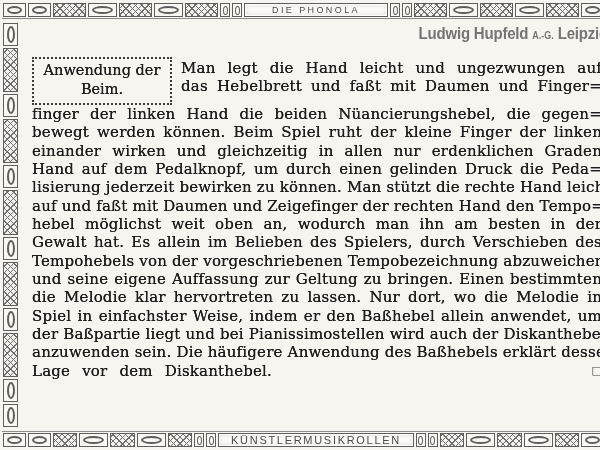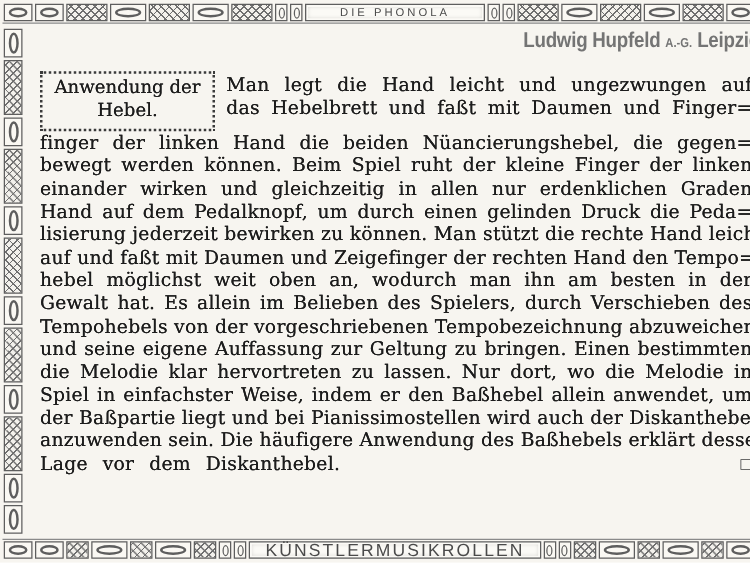--- a/index.html
+++ b/index.html
@@ -37,21 +37,21 @@
   .vband .oval{height:21px; width:auto;}
   .vband .oval::after{inset:2px 2.5px;}
   .cartouche{
     flex:0 0 auto; min-width:118px; padding:0 12px;
     display:flex; align-items:center; justify-content:center;
     background:#fbfaf6; border:1px solid var(--ornament);
     box-shadow:inset 0 0 0 1.5px #fbfaf6, inset 0 0 4px rgba(0,0,0,.28);
     font-family:"Liberation Sans", sans-serif; font-size:9px; letter-spacing:2.4px;
     color:#4a4a4a; white-space:nowrap;
   }
-  .band-bottom .cartouche{font-size:14px; letter-spacing:1.7px;}
+  .band-bottom .cartouche{font-size:11px; letter-spacing:1.7px;}
   
   .publisher{
     position:absolute; top:23px; right:24px;
     font-family:"Liberation Sans", sans-serif; font-weight:700; font-size:15px;
     letter-spacing:-0.2px; color:var(--publisher_gray);
     transform:scaleY(1.14); transform-origin:top right; white-space:nowrap;
   }
   .publisher .suffix{font-size:9px; letter-spacing:0;}
   
   .content{position:absolute; left:32px; right:30px; top:57px; font-size:15px;}
@@ -132,21 +132,21 @@
   <div class="publisher">
     <span>Ludwig Hupfeld</span>
     <span class="suffix">A.-G.</span>
     <span>Leipzig</span>
   </div>
 
   <div class="content">
     <div class="first-rows">
       <div class="heading-box">
         <div>Anwendung der</div>
-        <div>Hebel.</div>
+        <div>Beim.</div>
       </div>
       <div class="first-lines" id="lead-lines">
           <div class="bodyline">Man legt die Hand leicht und ungezwungen auf</div>
           <div class="bodyline">das Hebelbrett und faßt mit Daumen und Finger=</div>
         </div>
     </div>
     <div id="rest-lines">
         <div class="bodyline">finger der linken Hand die beiden Nüancierungshebel, die gegen=</div>
         <div class="bodyline">bewegt werden können. Beim Spiel ruht der kleine Finger der linken</div>
         <div class="bodyline">einander wirken und gleichzeitig in allen nur erdenklichen Graden</div>

